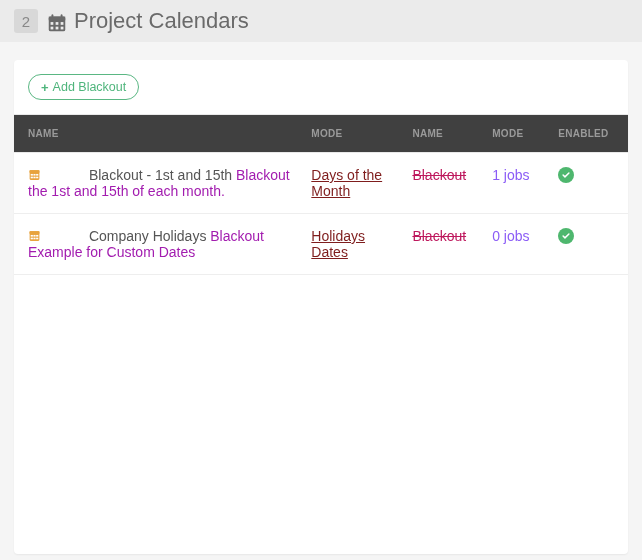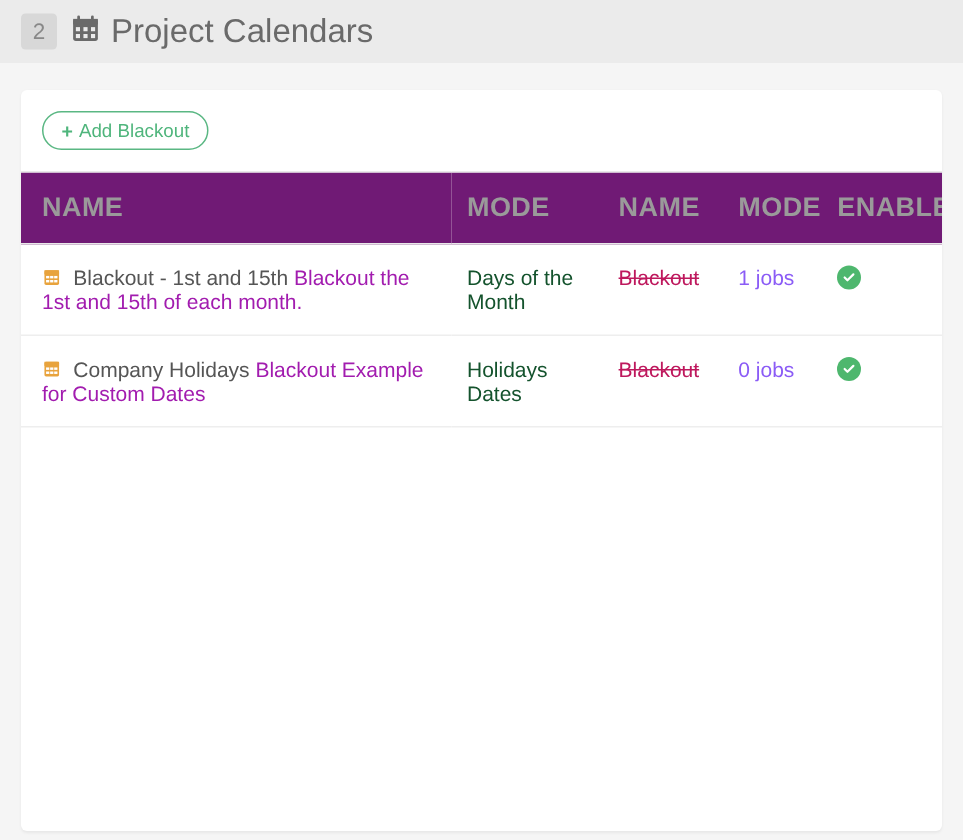--- a/index.html
+++ b/index.html
@@ -27,21 +27,21 @@
       align-items: center;
       justify-content: center;
       font-size: 15px;
       font-weight: 400;
     }
     .header-title {
       color: #6a6a6a;
       font-size: 22px;
       font-weight: 400;
       display: flex;
-      align-items: flex-start;
+      align-items: flex-end;
       gap: 6px;
     }
     .calendar-header-icon svg { display: block; }
     .panel {
       background: #fff;
       margin: 18px 14px 14px 14px;
       border-radius: 4px;
       box-shadow: 0 1px 2px rgba(0,0,0,0.06);
       height: 494px;
       display: flex;
@@ -63,23 +63,23 @@
       align-items: center;
       gap: 4px;
     }
     .plus-icon { font-weight: bold; font-size: 13px; line-height: 1; }
     table {
       width: 100%;
       border-collapse: collapse;
       table-layout: fixed;
     }
     thead th {
-      background: #701a75;
+      background: #404040;
       color: #9a9a9a;
-      font-size: 18px;
+      font-size: 10px;
       font-weight: 700;
       text-align: left;
       padding: 13px 10px;
       letter-spacing: 0.3px;
       border-top: 1px solid #e9e9e9;
       border-bottom: 1px solid #e9e9e9;
     }
     thead th:first-child { padding-left: 14px; }
     tbody td {
       padding: 14px 10px;
@@ -94,23 +94,23 @@
     .col-mode { width: 75px; }
     .col-jobs { width: 62px; }
     .col-enabled { width: 75px; }
     .row-icon {
       color: #e8a33d;
       display: inline-block;
       margin-right: 4px;
       vertical-align: -1px;
     }
     .row-icon svg { display: block; }
-    .row-name { color: #555; }
+    .row-name { color: #555; margin-left: 40px; }
     .row-desc { color: #a21caf; }
-    .type-cell { color: #14532d; }
+    .type-cell { color: #7f1d1d; text-decoration: underline; }
     .mode-cell { color: #be185d; text-decoration: line-through; }
     .jobs-cell { color: #8b5cf6; }
     .enabled-cell { text-align: left; }
     .check-circle {
       width: 16px;
       height: 16px;
       border-radius: 50%;
       background: #4eb76e;
       display: inline-flex;
       align-items: center;

